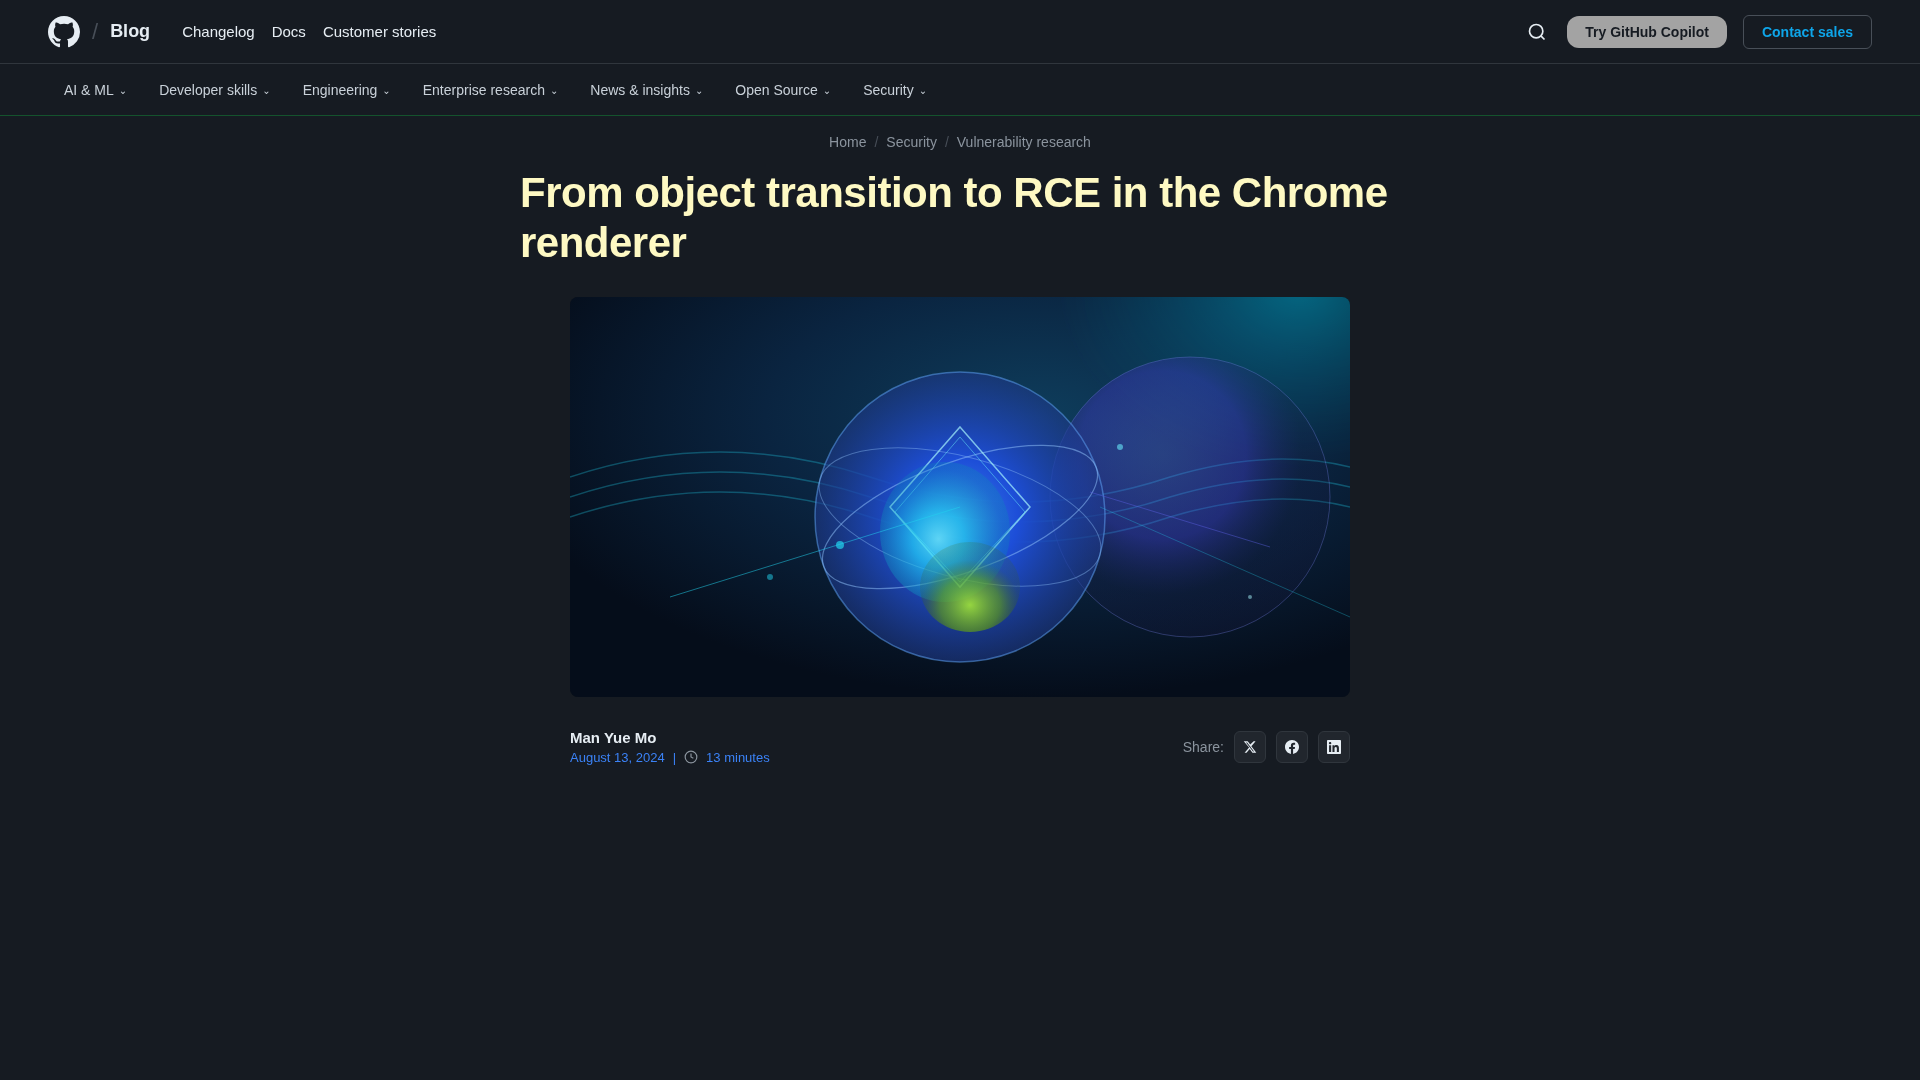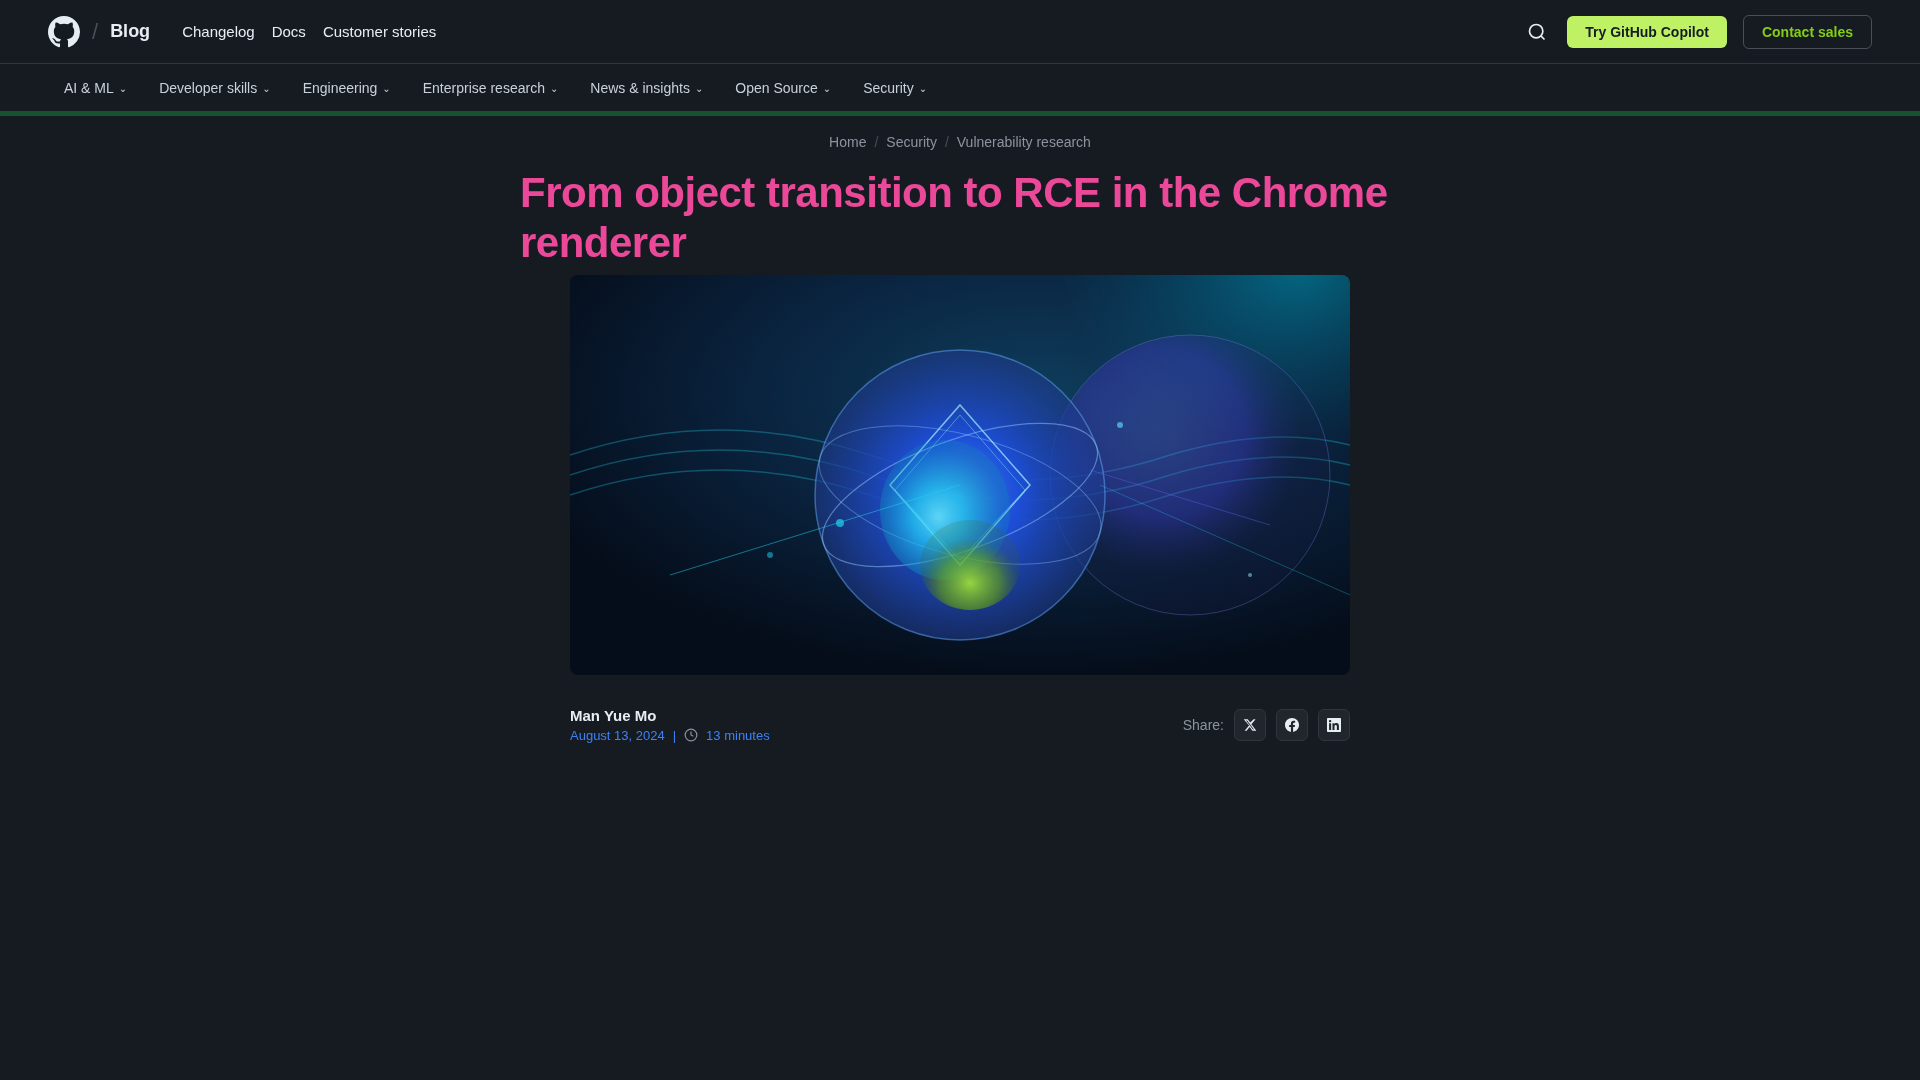--- a/index.html
+++ b/index.html
@@ -62,46 +62,46 @@
     .search-icon-btn {
       background: none;
       border: none;
       cursor: pointer;
       color: #e6edf3;
       padding: 4px;
       display: flex;
       align-items: center;
     }
     .btn-copilot {
-      background-color: #bef264;
+      background-color: #a3a3a3;
       color: #161b22;
       border: none;
-      border-radius: 6px;
+      border-radius: 12px;
       padding: 8px 18px;
       font-size: 14px;
       font-weight: 600;
       cursor: pointer;
       white-space: nowrap;
     }
     .btn-contact {
       background-color: transparent;
-      color: #84cc16;
+      color: #0ea5e9;
       border: 1px solid #484f58;
       border-radius: 6px;
       padding: 8px 18px;
       font-size: 14px;
       font-weight: 600;
       cursor: pointer;
       white-space: nowrap;
     }
 
     
     .second-nav {
       background-color: #161b22;
-      border-bottom: 5px solid #14532d;
+      border-bottom: 1px solid #14532d;
       display: flex;
       align-items: center;
       padding: 0 48px;
       height: 52px;
       gap: 0;
     }
     .nav-item {
       display: flex;
       align-items: center;
       gap: 5px;
@@ -130,23 +130,23 @@
     }
     .breadcrumb a {
       color: #8b949e;
       text-decoration: none;
     }
     .breadcrumb-sep { color: #484f58; }
 
     .article-title {
       font-size: 42px;
       font-weight: 800;
-      color: #ec4899;
+      color: #fef9c3;
       line-height: 1.2;
-      margin-bottom: 6px;
+      margin-bottom: 28px;
       letter-spacing: -0.5px;
     }
 
     .article-description {
       font-size: 16px;
       color: #8b949e;
       line-height: 1.6;
       margin-bottom: 32px;
     }
 

